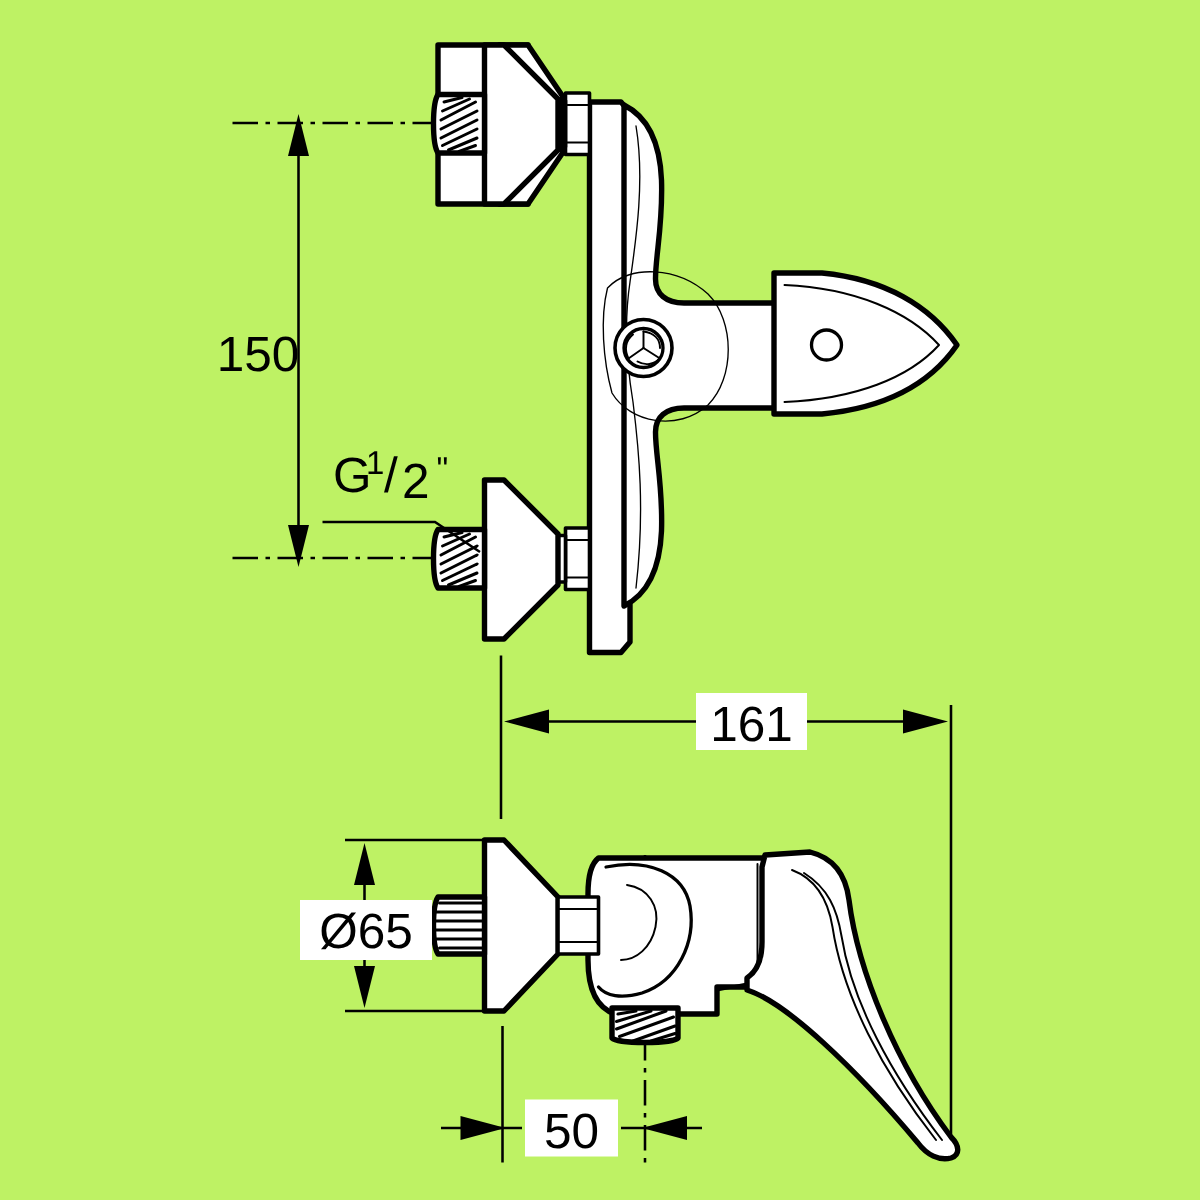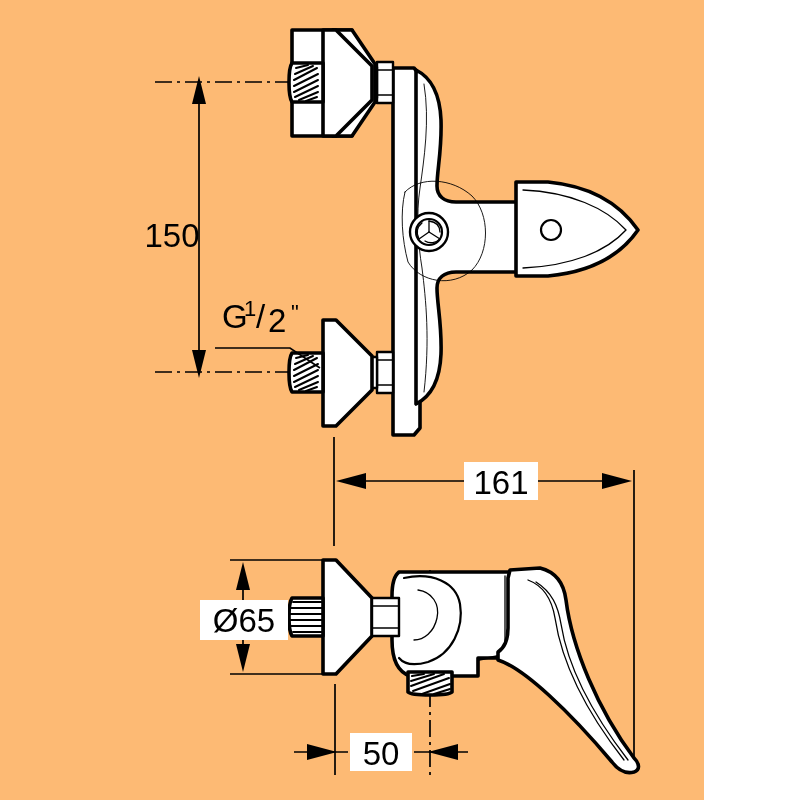--- a/index.html
+++ b/index.html
@@ -6,23 +6,23 @@
   html, body {
     margin: 0;
     padding: 0;
     background: #ffffff;
   }
   body {
     font-family: "Liberation Sans", sans-serif;
   }
   #drawing-root {
     position: relative;
-    width: 704px;
+    width: 800px;
     height: 800px;
-    background: #fdba74;
+    background: #bef264;
     overflow: hidden;
   }
   svg#drawing-canvas {
     display: block;
     width: 800px;
     height: 800px;
   }
   .dim-text {
     font-family: "Liberation Sans", sans-serif;
     font-size: 33px;

